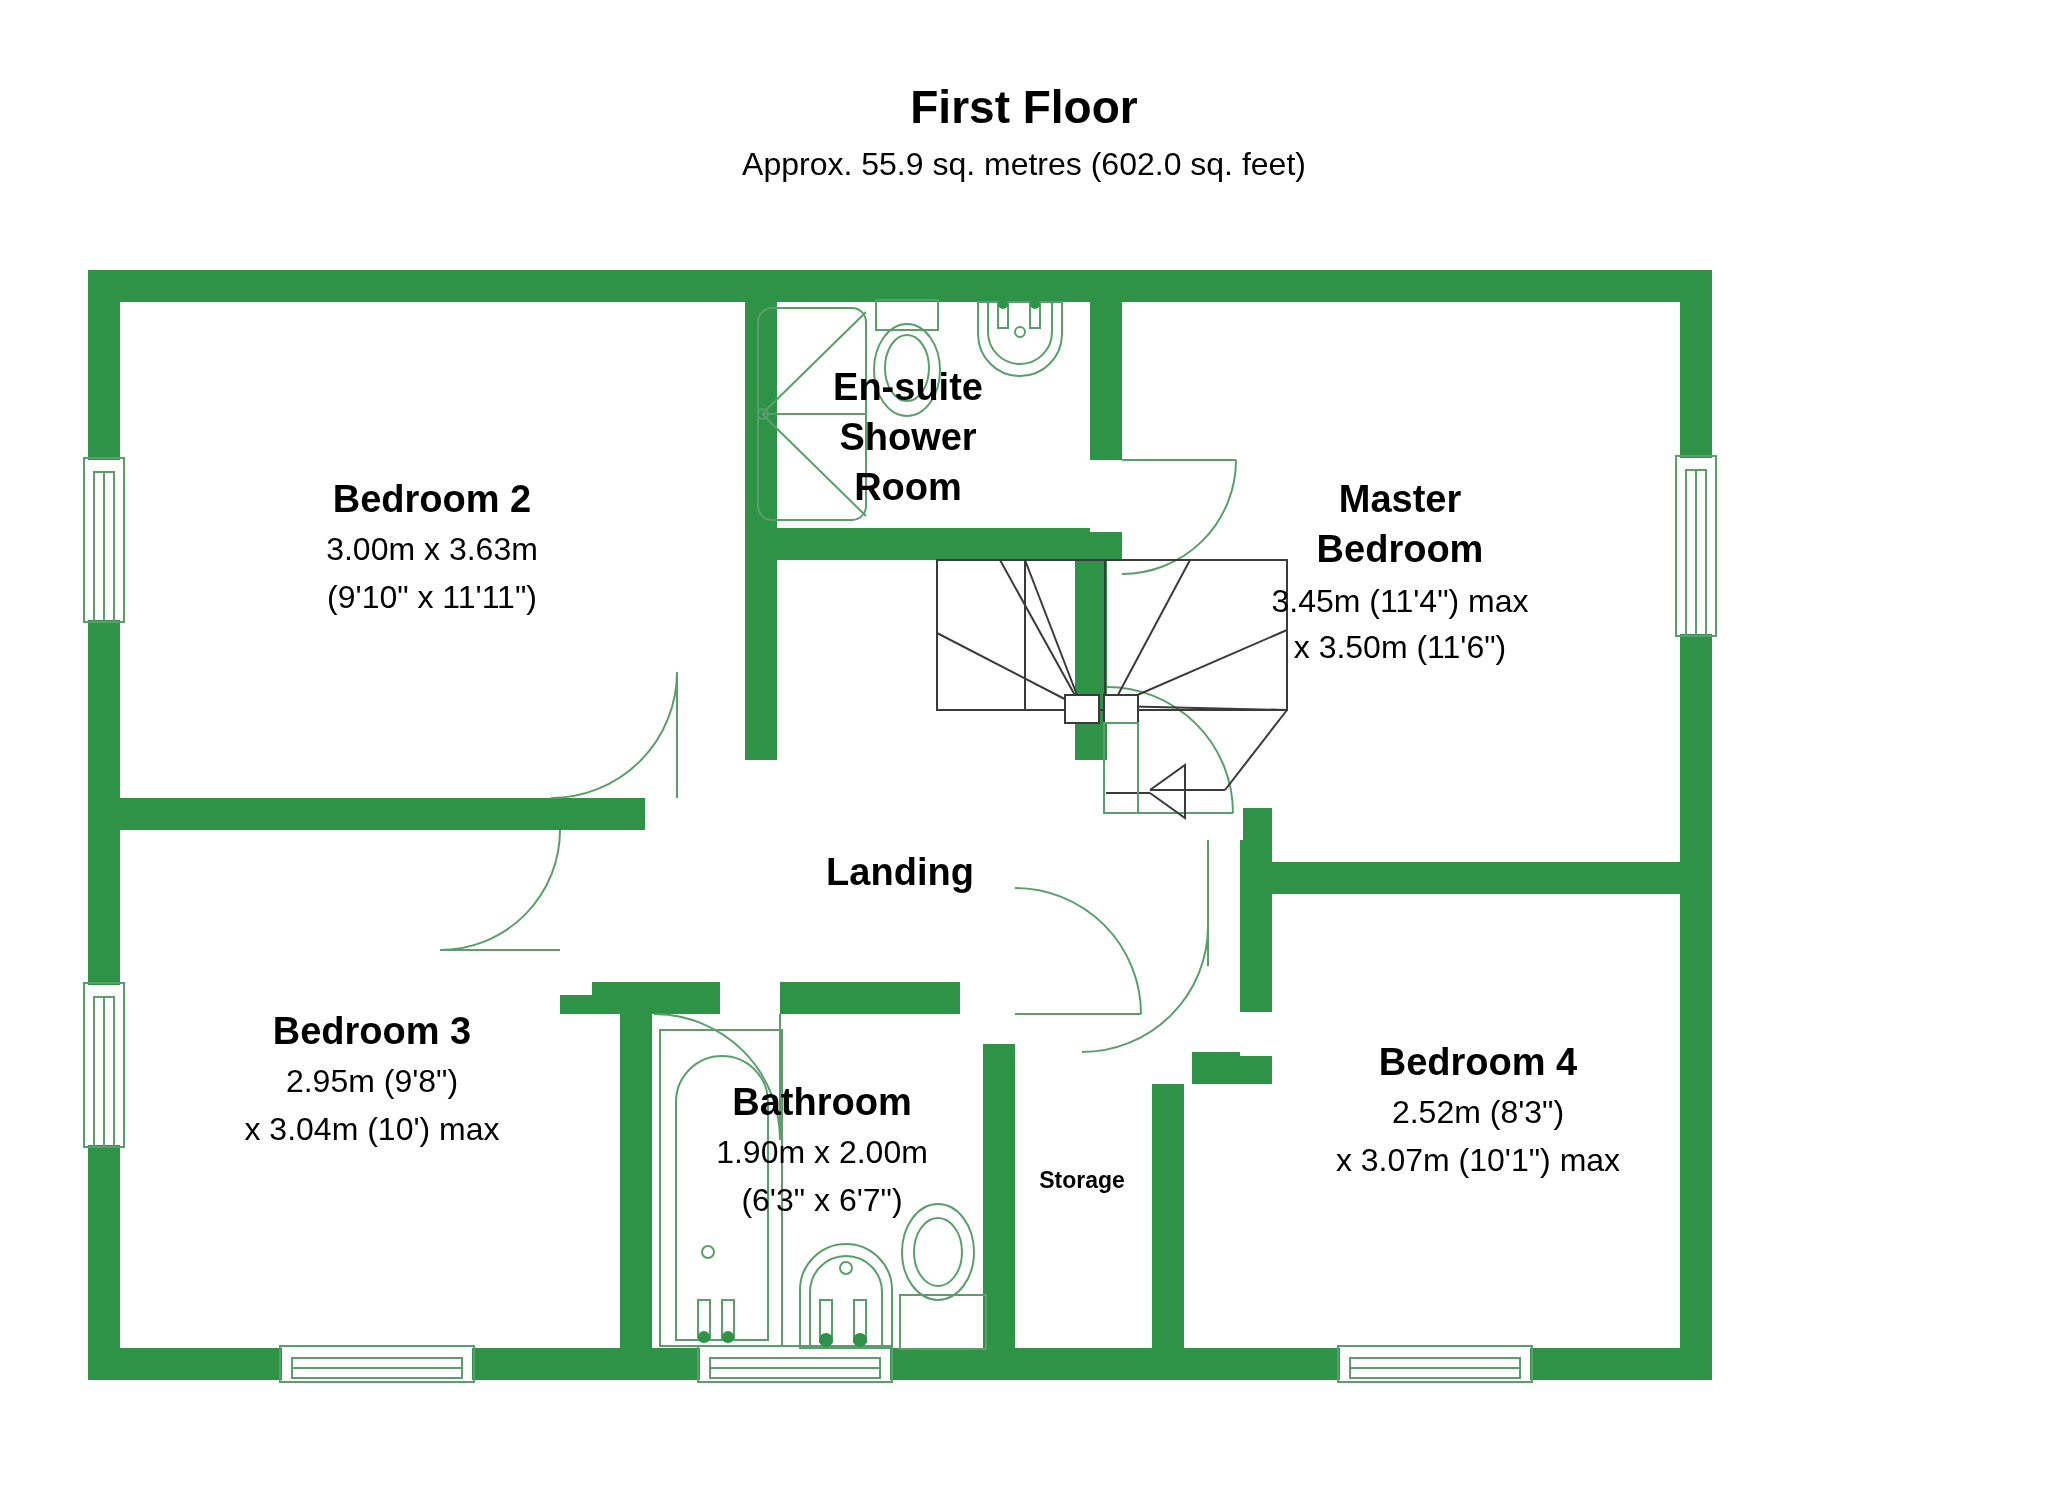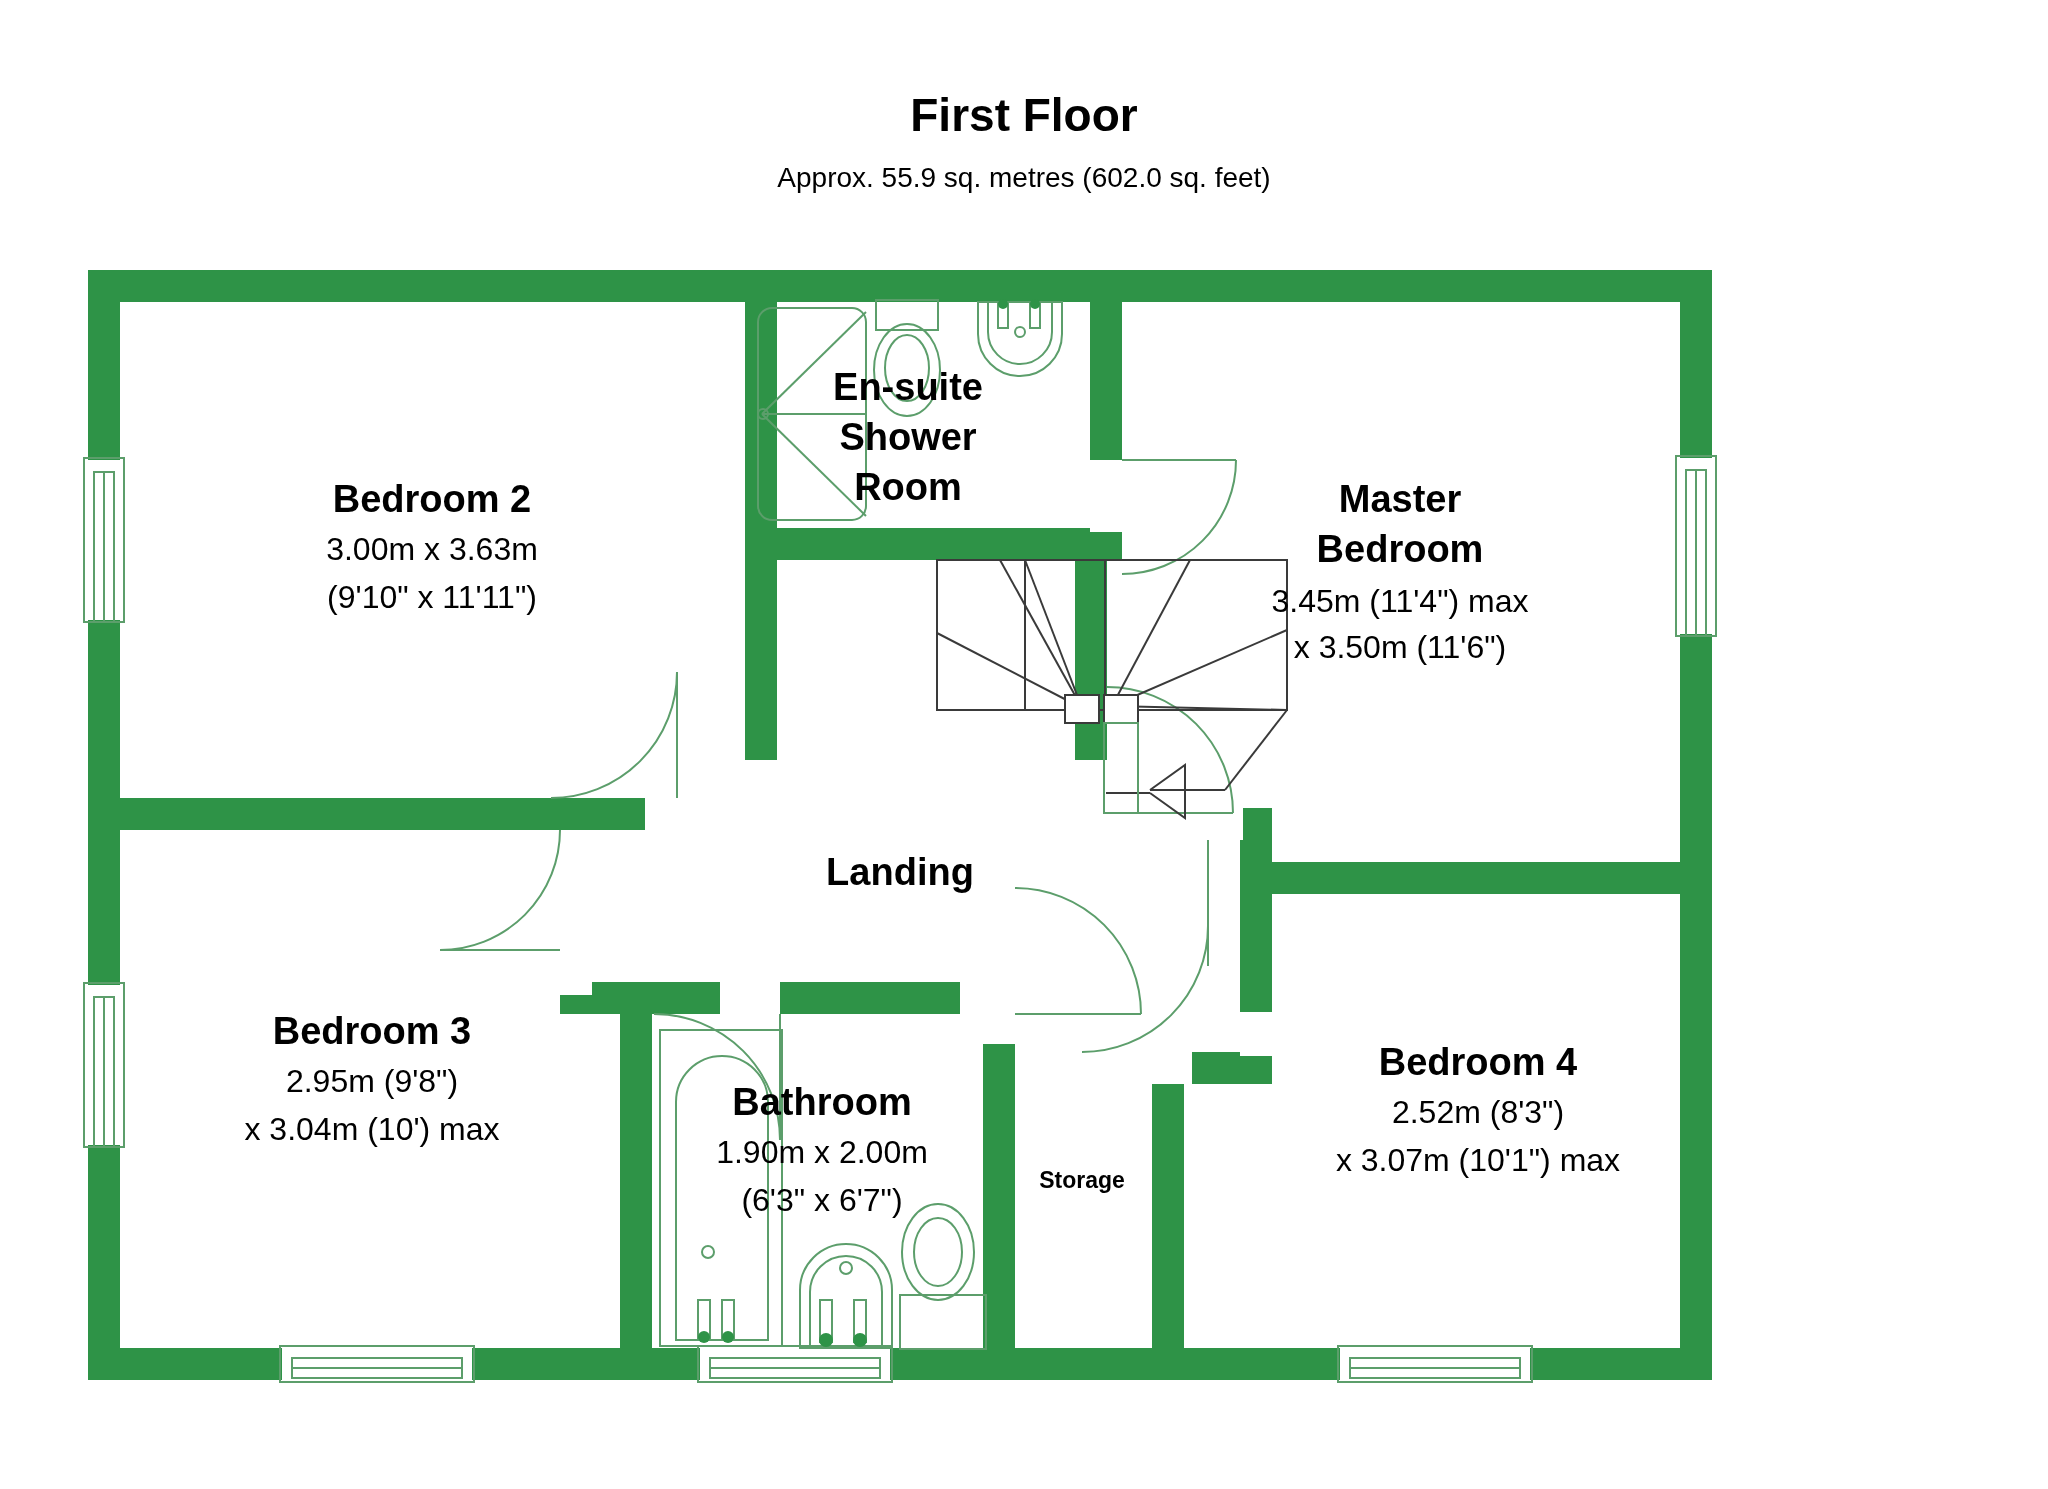--- a/index.html
+++ b/index.html
@@ -24,26 +24,26 @@
     position: absolute;
     top: 0;
     left: 0;
     width: 2048px;
     text-align: center;
   }
   #plan-title {
     font-size: 46px;
     font-weight: bold;
     letter-spacing: 0px;
-    margin: 8px;
+    margin: 0;
     padding-top: 84px;
     line-height: 1.0;
   }
   #plan-subtitle {
-    font-size: 28px;
+    font-size: 32px;
     font-weight: normal;
     margin: 0;
     padding-top: 18px;
     line-height: 1.0;
   }
   svg#floorplan {
     position: absolute;
     top: 0;
     left: 0;
   }

